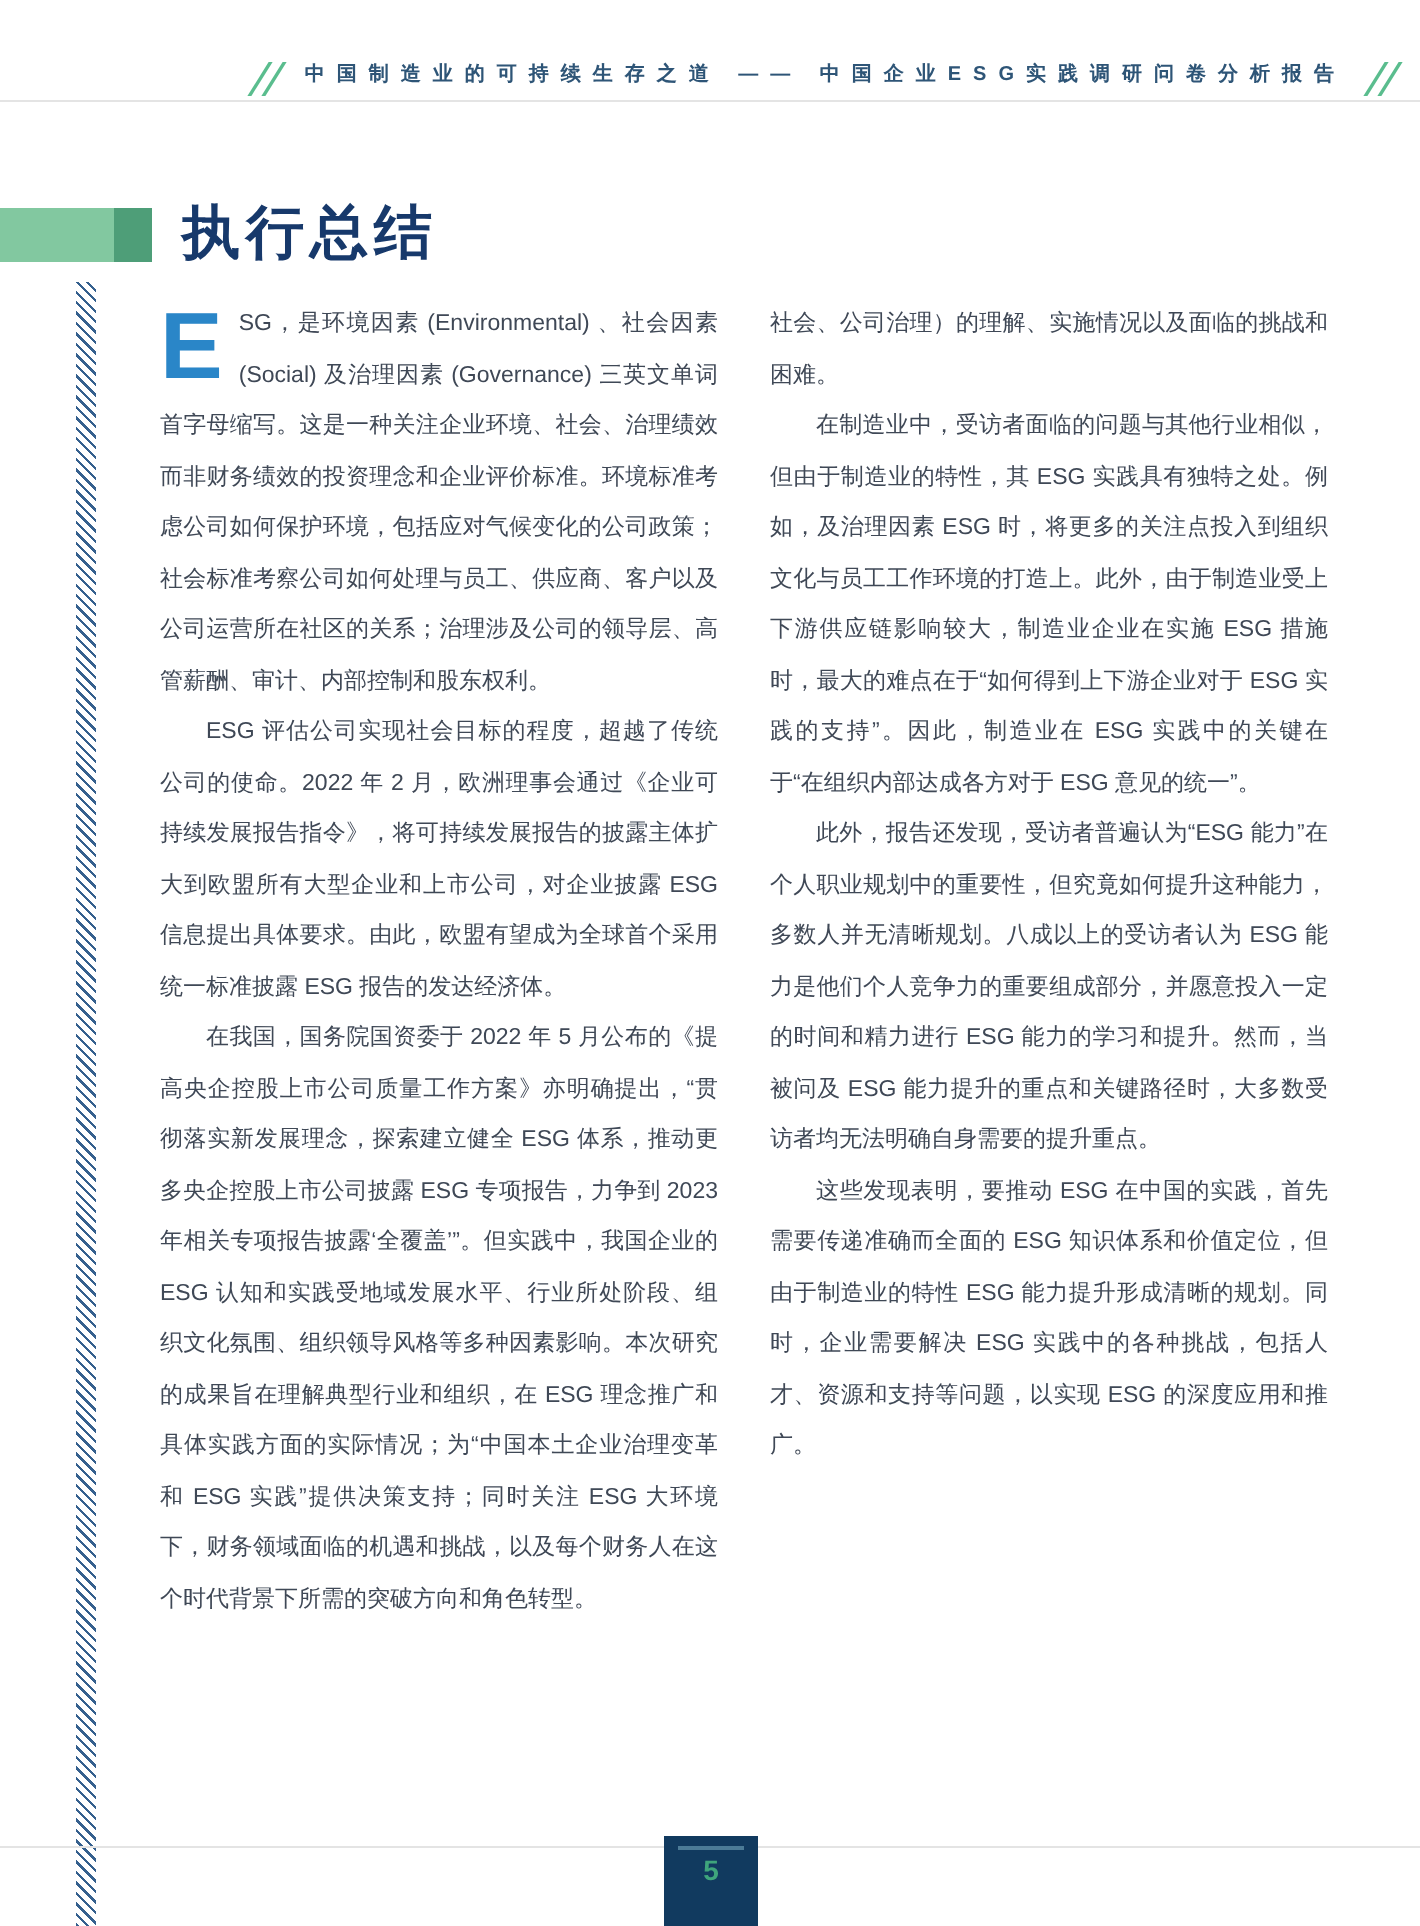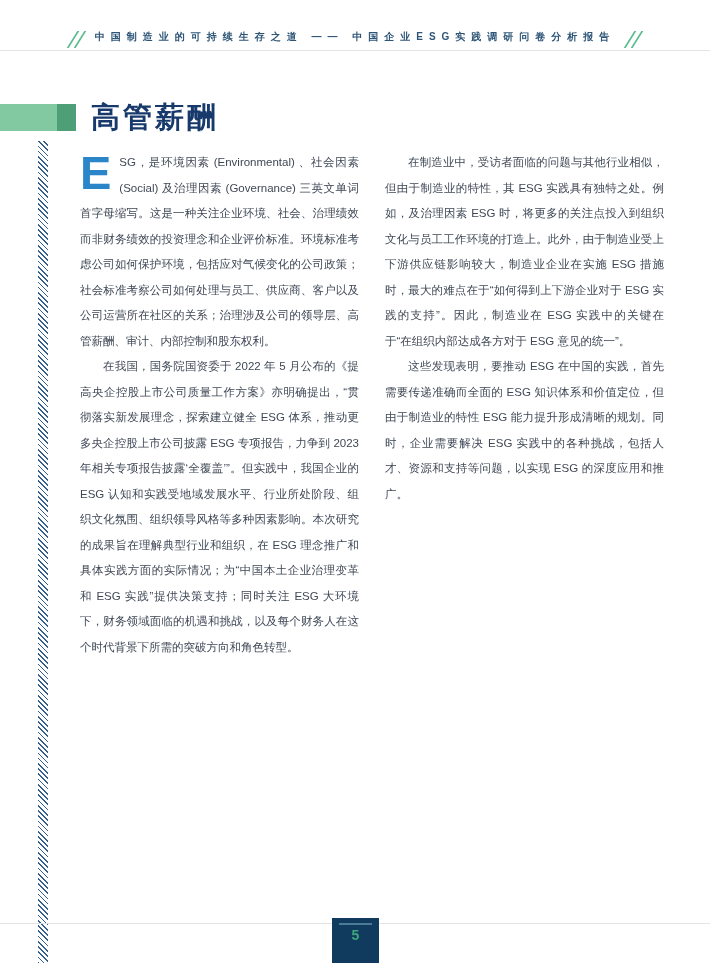--- a/index.html
+++ b/index.html
@@ -10,21 +10,21 @@
     overflow: hidden;
     font-family: "Liberation Sans", "DejaVu Sans", sans-serif;
   }
   .page { position: absolute; inset: 0; }
 
   
   .header {
     position: absolute; top: 0; left: 0; width: 100%; height: 51px;
     box-sizing: border-box;
     border-bottom: 1px solid var(--rule-gray, #e4e4e4);
-    display: flex; align-items: flex-end; justify-content: center;
+    display: flex; align-items: flex-end; justify-content: flex-end;
     padding-bottom: 6px;
   }
   .header-title {
     font-size: 10px; font-weight: 700;
     letter-spacing: 6px;
     color: var(--header-text, #2e5577);
     white-space: nowrap;
   }
   .slashes {
     display: inline-flex; gap: 5px;
@@ -106,33 +106,36 @@
     <span class="header-title">中国制造业的可持续生存之道 —— 中国企业ESG实践调研问卷分析报告</span>
     <span class="slashes">
       <i></i>
       <i></i>
     </span>
   </header>
 
   <div class="title-row">
     <span class="bar-light"></span>
     <span class="bar-dark"></span>
-    <h1 class="section-title">高管薪酬</h1>
+    <h1 class="section-title">执行总结</h1>
   </div>
 
   <div class="hatch"></div>
 
   <main class="columns">
     <section class="col">
       <p class="p"><span class="dropcap">E</span><span>SG，是环境因素 (Environmental) 、社会因素 (Social) 及治理因素 (Governance) 三英文单词首字母缩写。这是一种关注企业环境、社会、治理绩效而非财务绩效的投资理念和企业评价标准。环境标准考虑公司如何保护环境，包括应对气候变化的公司政策；社会标准考察公司如何处理与员工、供应商、客户以及公司运营所在社区的关系；治理涉及公司的领导层、高管薪酬、审计、内部控制和股东权利。</span></p>
+      <p class="p indent">ESG 评估公司实现社会目标的程度，超越了传统公司的使命。2022 年 2 月，欧洲理事会通过《企业可持续发展报告指令》，将可持续发展报告的披露主体扩大到欧盟所有大型企业和上市公司，对企业披露 ESG 信息提出具体要求。由此，欧盟有望成为全球首个采用统一标准披露 ESG 报告的发达经济体。</p>
       <p class="p indent">在我国，国务院国资委于 2022 年 5 月公布的《提高央企控股上市公司质量工作方案》亦明确提出，“贯彻落实新发展理念，探索建立健全 ESG 体系，推动更多央企控股上市公司披露 ESG 专项报告，力争到 2023 年相关专项报告披露‘全覆盖’”。但实践中，我国企业的 ESG 认知和实践受地域发展水平、行业所处阶段、组织文化氛围、组织领导风格等多种因素影响。本次研究的成果旨在理解典型行业和组织，在 ESG 理念推广和具体实践方面的实际情况；为“中国本土企业治理变革和 ESG 实践”提供决策支持；同时关注 ESG 大环境下，财务领域面临的机遇和挑战，以及每个财务人在这个时代背景下所需的突破方向和角色转型。</p>
     </section>
 
     <section class="col">
+      <p class="p">社会、公司治理）的理解、实施情况以及面临的挑战和困难。</p>
       <p class="p indent">在制造业中，受访者面临的问题与其他行业相似，但由于制造业的特性，其 ESG 实践具有独特之处。例如，及治理因素 ESG 时，将更多的关注点投入到组织文化与员工工作环境的打造上。此外，由于制造业受上下游供应链影响较大，制造业企业在实施 ESG 措施时，最大的难点在于“如何得到上下游企业对于 ESG 实践的支持”。因此，制造业在 ESG 实践中的关键在于“在组织内部达成各方对于 ESG 意见的统一”。</p>
+      <p class="p indent">此外，报告还发现，受访者普遍认为“ESG 能力”在个人职业规划中的重要性，但究竟如何提升这种能力，多数人并无清晰规划。八成以上的受访者认为 ESG 能力是他们个人竞争力的重要组成部分，并愿意投入一定的时间和精力进行 ESG 能力的学习和提升。然而，当被问及 ESG 能力提升的重点和关键路径时，大多数受访者均无法明确自身需要的提升重点。</p>
       <p class="p indent">这些发现表明，要推动 ESG 在中国的实践，首先需要传递准确而全面的 ESG 知识体系和价值定位，但由于制造业的特性 ESG 能力提升形成清晰的规划。同时，企业需要解决 ESG 实践中的各种挑战，包括人才、资源和支持等问题，以实现 ESG 的深度应用和推广。</p>
     </section>
   </main>
 
   <div class="footer-rule"></div>
 
   <div class="page-badge">
     <span class="badge-rule"></span>
     <span class="page-num">5</span>
   </div>

